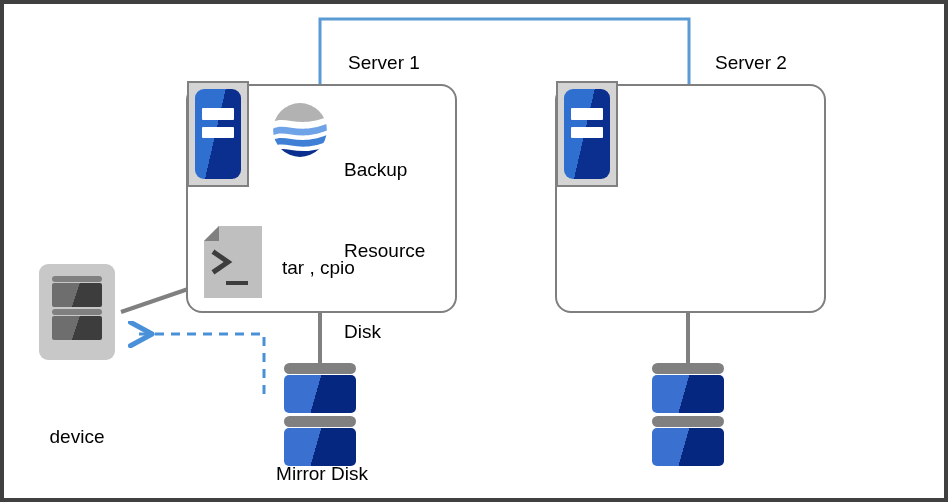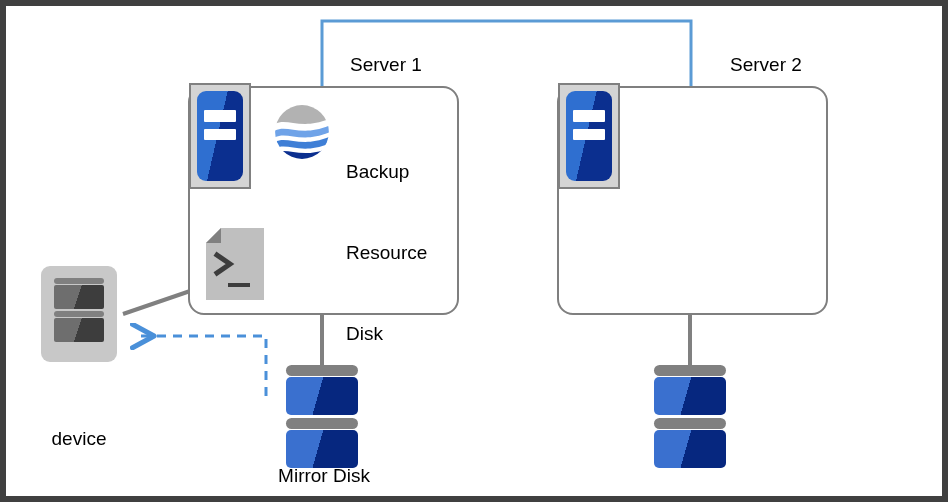--- a/index.html
+++ b/index.html
@@ -8,21 +8,21 @@
     background: #ffffff;
   }
   body {
     font-family: "Liberation Sans", sans-serif;
   }
   #canvas {
     position: relative;
     width: 948px;
     height: 502px;
     background: #ffffff;
-    border: 6px solid #404040;
+    border: 4px solid #404040;
     box-sizing: border-box;
     overflow: hidden;
   }
   .svg-layer {
     position: absolute;
     left: 0;
     top: 0;
     width: 948px;
     height: 502px;
   }
@@ -189,24 +189,25 @@
     <div>Disk</div>
   </div>
 
   <svg class="script-icon" style="left:200px; top:222px;" viewBox="0 0 58 72">
     <path d="M 15,0 L 58,0 L 58,72 L 0,72 L 0,15 Z" fill="#bfbfbf"></path>
     <path d="M 15,0 L 15,15 L 0,15 Z" fill="#808080"></path>
     <path d="M 11,27 L 24,36 L 11,45" fill="none" stroke="#3d3d3d" stroke-width="5" stroke-linecap="square" stroke-linejoin="miter"></path>
     <line x1="22" y1="57" x2="44" y2="57" stroke="#3d3d3d" stroke-width="4"></line>
   </svg>
 
+  <div class="label" style="left:278px; top:250px;">tar , cpio</div>
 
   <div class="server-box" style="left:551px; top:80px; width:271px; height:229px;"></div>
 
-  <div class="label" style="left:711px; top:45px;margin-left:13px;">Server 2</div>
+  <div class="label" style="left:711px; top:45px;">Server 2</div>
 
   <div class="server-icon" style="left:552px; top:77px;">
     <div class="server-icon-inner">
       <div class="server-icon-bar b1"></div>
       <div class="server-icon-bar b2"></div>
     </div>
   </div>
 
   <div class="disk-stack" style="left:280px; top:359px;">
     <div class="disk-cap"></div>

